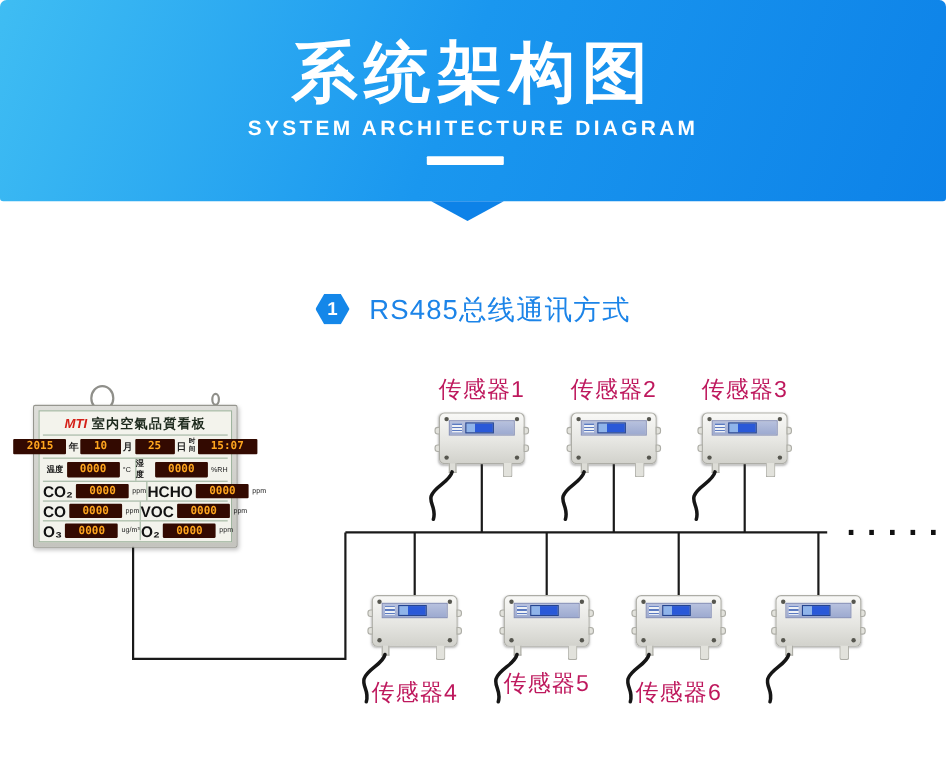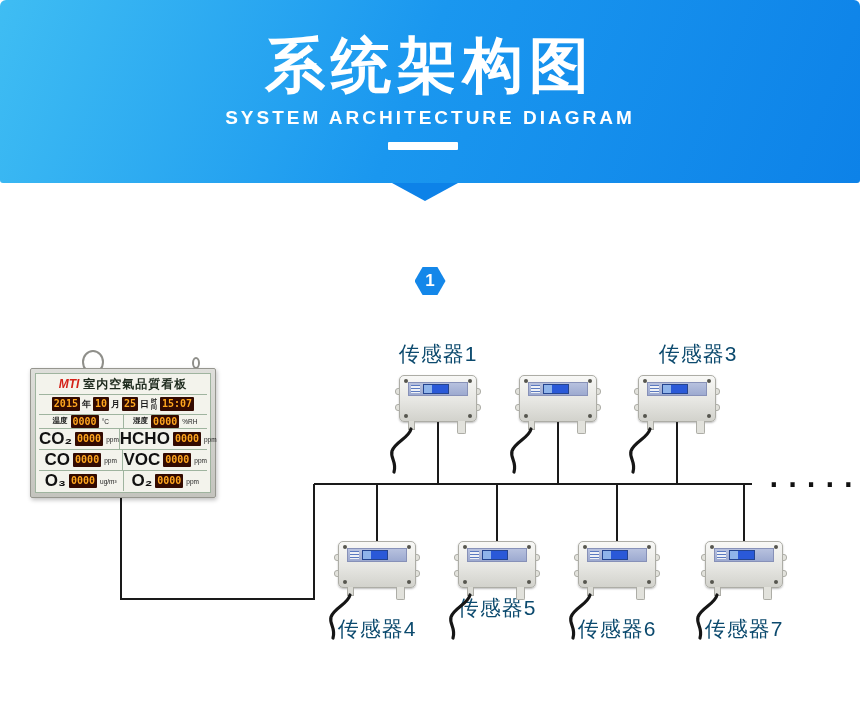--- a/index.html
+++ b/index.html
@@ -46,35 +46,35 @@
              box-shadow:1px 2px 4px rgba(0,0,0,0.25); }
   .b-face { width:100%; height:100%; background:#f3f3ec; border:1px solid #9fb49f;
             display:flex; flex-direction:column; padding:1px 3px; }
   .b-title { height:21px; display:flex; align-items:center; justify-content:center; gap:4px;
              border-bottom:1px solid #9fb49f; }
   .b-logo { color:#d42018; font-style:italic; font-weight:bold; font-size:12px; }
   .b-title-text { color:#1d2a1d; font-weight:bold; font-size:12px; letter-spacing:1px; }
   .b-date { height:21px; display:flex; align-items:center; justify-content:center; gap:2px;
             border-bottom:1px solid #9fb49f; }
   .led { background:#330a01; color:#ffa61e; font-family:"DejaVu Sans Mono",monospace;
-         font-weight:bold; font-size:10px; line-height:1.15; padding:1px 2px; border-radius:1px; }
+         font-weight:bold; font-size:10px; line-height:1.15; padding:1px 12px; border-radius:1px; }
   .b-lab { font-size:9px; font-weight:bold; color:#1c1c1c; }
   .b-timelab { font-size:6px; font-weight:bold; color:#1c1c1c; width:7px; line-height:1.1;
                word-break:break-all; }
   .b-status { height:17px; display:flex; align-items:center; gap:5px; padding-left:7px;
               border-bottom:1px solid #9fb49f; }
   .b-status .b-lab { letter-spacing:4px; }
   .led-strip { width:100px; height:11px; border-radius:1px; background-color:#330a01;
                background-image:radial-gradient(circle at 2px 2.5px,#ff9d1a 1px,rgba(0,0,0,0) 1.6px);
                background-size:5px 5.5px; }
   .b-row { flex:1; display:flex; border-bottom:1px solid #9fb49f; }
   .b-row:last-child { border-bottom:none;text-align:right; }
   .b-cell { flex:1; display:flex; align-items:center; justify-content:center; gap:3px; }
   .b-cell.r { border-left:1px solid #9fb49f; }
-  .b-chem { font-size:17px; font-weight:bold; color:#111; }
+  .b-chem { font-size:14px; font-weight:bold; color:#111; }
   .b-row.first .b-chem { font-size:7.5px; }
   .b-unit { font-size:6.5px; color:#222; }
 
   
   .sensor { position:absolute; width:78px; height:47px; }
   .s-box { position:absolute; inset:0; background:linear-gradient(180deg,#f8f8f6,#e6e6e2 55%,#d2d2cc);
            border:1px solid #adada6; border-radius:5px; box-shadow:0 1px 2px rgba(60,60,60,0.35); }
   .s-strip { position:absolute; top:6px; left:8px; right:8px; height:14px;
              background:linear-gradient(180deg,#b7c1de,#9daad0); border:1px solid #8791b8;
              display:flex; align-items:center; gap:3px; padding:0 2px; }
@@ -87,39 +87,40 @@
   .screw.bl{bottom:3px;left:4px} .screw.br{bottom:3px;right:4px}
   .bump { position:absolute; width:5px; height:7px; background:#e2e2dc; border:1px solid #adada6; }
   .bump.l1{left:-5px;top:12px;border-radius:3px 0 0 3px} .bump.l2{left:-5px;top:28px;border-radius:3px 0 0 3px}
   .bump.r1{right:-5px;top:12px;border-radius:0 3px 3px 0} .bump.r2{right:-5px;top:28px;border-radius:0 3px 3px 0}
   .s-tab-l { position:absolute; top:46px; left:9px; width:7px; height:9px; background:#dcdcd6;
              border:1px solid #adada6; border-top:none; }
   .s-tab-r { position:absolute; top:46px; right:11px; width:9px; height:13px; background:#e2e2dc;
              border:1px solid #adada6; border-top:none; border-radius:0 0 2px 2px; }
   .s-cable { position:absolute; top:53px; left:-14px; width:42px; height:46px; overflow:visible; }
   .s-cable path { stroke:#161616; stroke-width:3.2; fill:none; stroke-linecap:round; }
-  .sensor-label { position:absolute; width:100px; text-align:center; color:#0c4a6e;
+  .sensor-label { position:absolute; width:100px; text-align:center; color:#be185d;
                   font-size:21px; letter-spacing:1px; }
   .bus-label { position:absolute; left:148px; top:561px; width:155px; text-align:center;
                color:#111; font-size:24px; }
 </style>
 </head>
 <body>
 
 <div id="stage">
 
   <div class="banner">
     <div class="banner-title">系统架构图</div>
     <div class="banner-subtitle">SYSTEM ARCHITECTURE DIAGRAM</div>
     <div class="banner-dash"></div>
   </div>
   <div class="banner-notch"></div>
 
   <div class="section-heading">
     <div class="hex-badge">1</div>
+    <div class="section-title">RS485总线通讯方式</div>
   </div>
 
   <svg class="wires">
     <polyline points="121,497 121,599 314,599 314,484"></polyline>
     <line x1="314" y1="484" x2="752" y2="484"></line>
     <line x1="438" y1="420" x2="438" y2="484"></line>
     <line x1="558" y1="420" x2="558" y2="484"></line>
     <line x1="677" y1="420" x2="677" y2="484"></line>
     <line x1="377" y1="484" x2="377" y2="542"></line>
     <line x1="497" y1="484" x2="497" y2="542"></line>
@@ -193,25 +194,25 @@
             <span class="b-chem">O₂</span>
             <span class="led">0000</span>
             <span class="b-unit">ppm</span>
           </div>
         </div>
       </div>
     </div>
   </div>
 
   <div class="sensor-label" style="left:388px;top:340px">传感器1</div>
-  <div class="sensor-label" style="left:648px;top:340px">传感器3</div>
+  <div class="sensor-label" style="left:508px;top:340px">传感器2</div>
+  <div class="sensor-label" style="left:627px;top:340px">传感器3</div>
   <div class="sensor-label" style="left:327px;top:615px">传感器4</div>
-  <div class="sensor-label" style="left:447px;top:594px">传感器5</div>
+  <div class="sensor-label" style="left:447px;top:607px">传感器5</div>
   <div class="sensor-label" style="left:567px;top:615px">传感器6</div>
-  <div class="sensor-label" style="left:694px;top:615px">传感器7</div>
 
   <div class="sensor" style="left:399px;top:375px">
     <div class="s-box">
       <i class="screw tl"></i>
         <i class="screw tr"></i>
       <i class="screw bl"></i>
         <i class="screw br"></i>
       <div class="s-strip">
         <span class="s-chip"></span>
         <span class="s-lcd"></span>

